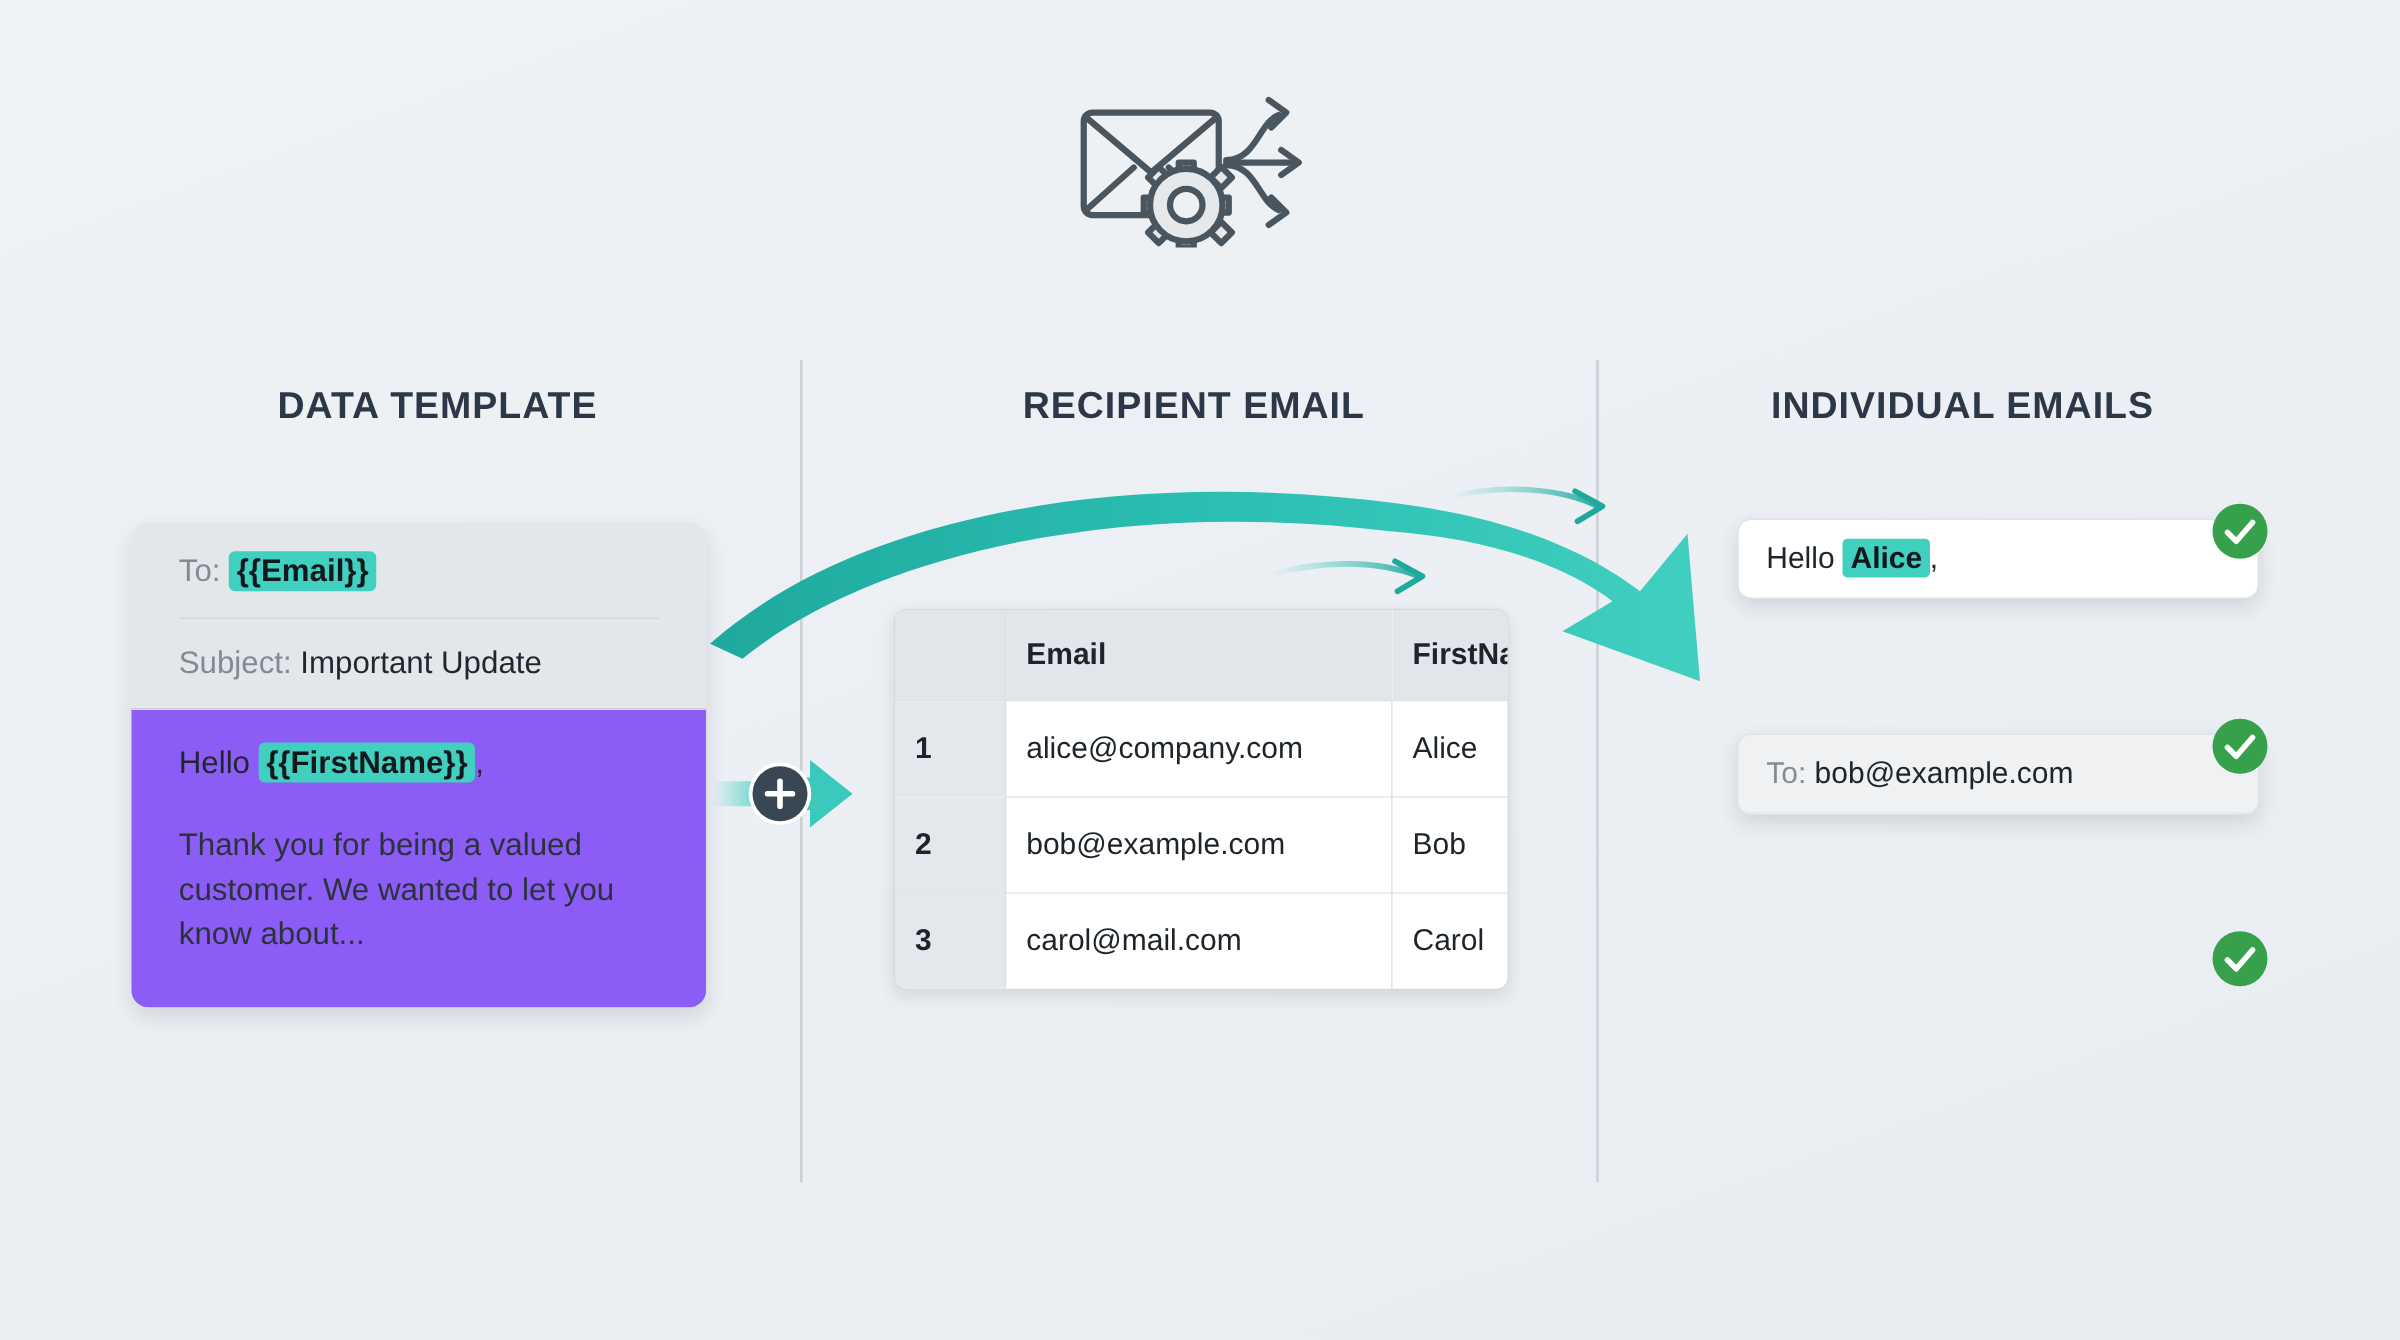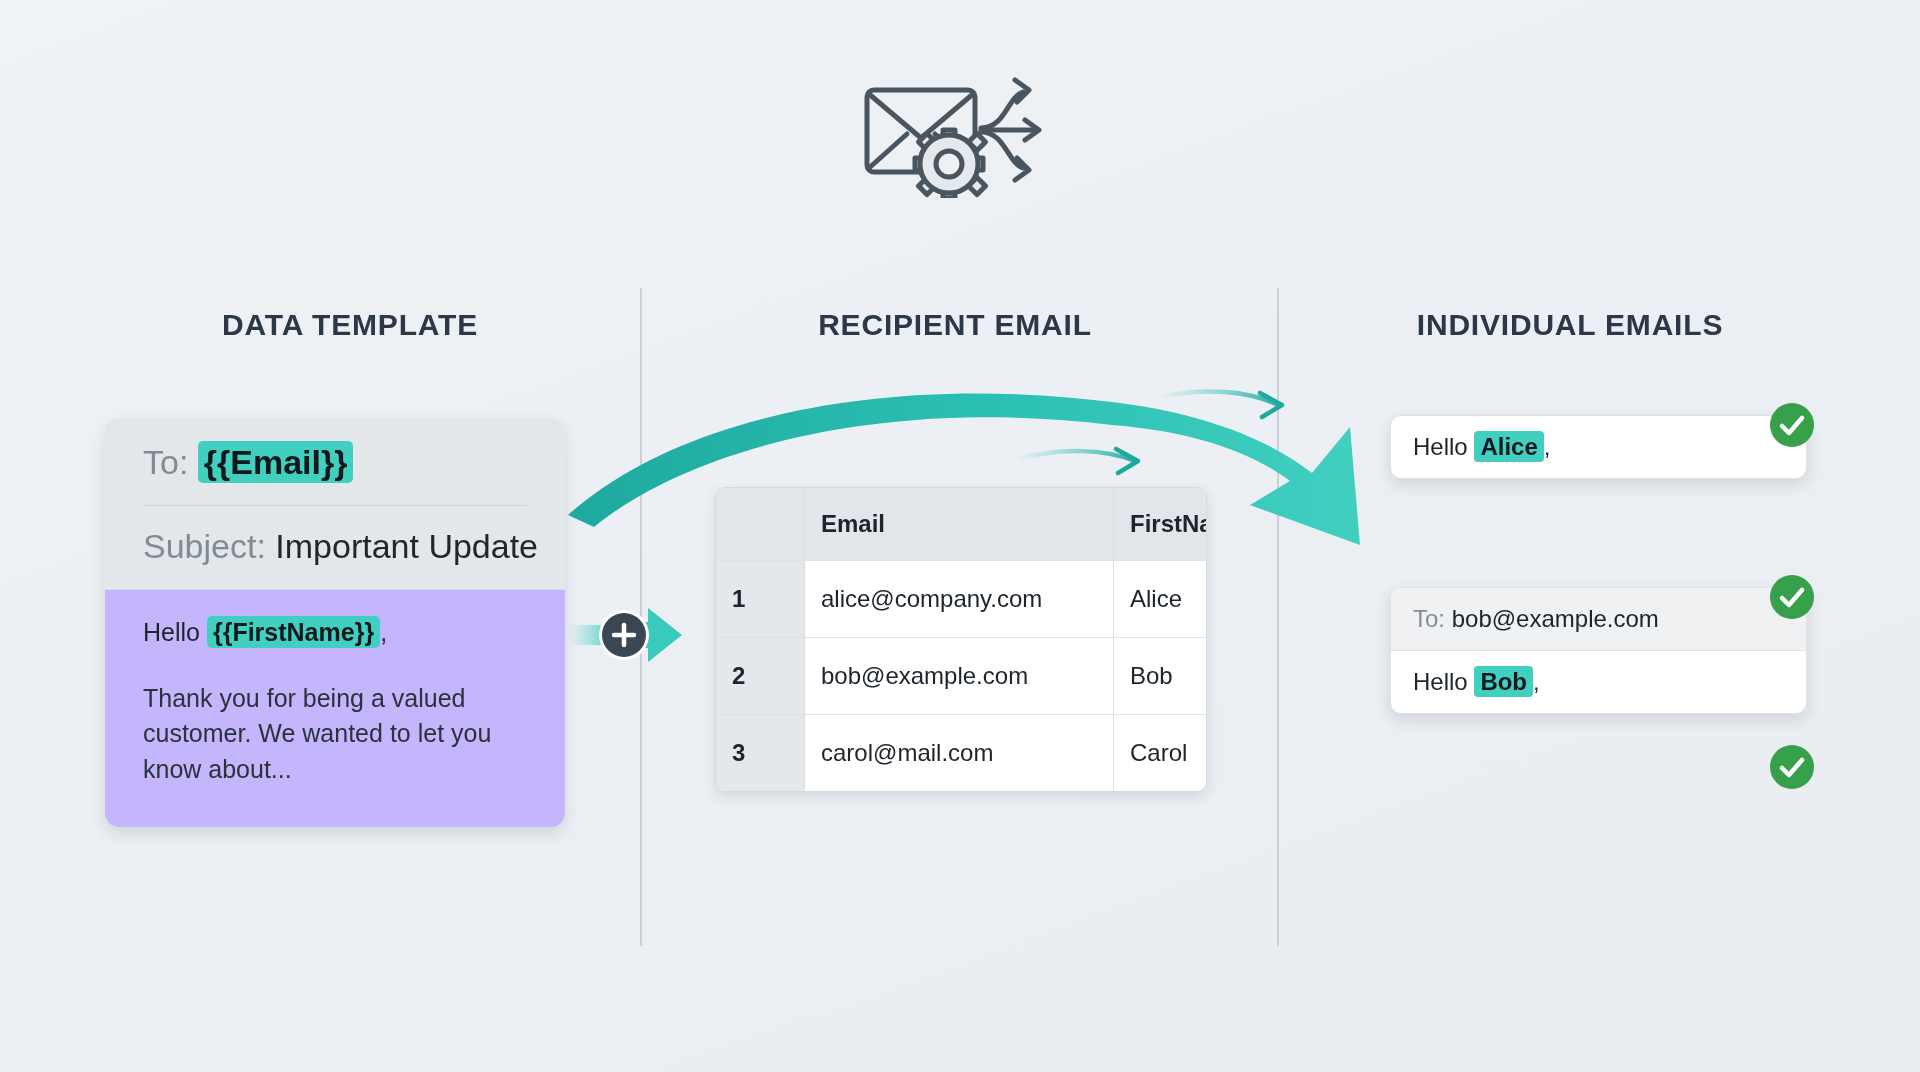--- a/index.html
+++ b/index.html
@@ -64,33 +64,33 @@
     border-radius: 14px;
     background: #eaedf0;
     box-shadow: 0 7px 16px rgba(40,55,70,0.13);
     overflow: hidden;
   }
   #template-head {
     background: #e3e7ea;
     padding: 24px 38px 22px 38px;
   }
   .tpl-line {
-    font-size: 34px;
+    font-size: 25px;
     color: #1f262e;
     white-space: nowrap;
     line-height: 1.2;
   }
   .tpl-label { color: #818b95; }
   #tpl-hr {
     height: 1px;
     background: #cfd5da;
     margin: 22px 0 20px 0;
   }
   #template-body {
-    background: #c4b5fd;
+    background: #8b5cf6;
     border-top: 1px solid #d7dce0;
     padding: 28px 38px 40px 38px;
   }
   .tpl-greeting {
     font-size: 25px;
     color: #1f262e;
     white-space: nowrap;
     margin-bottom: 34px;
   }
   .tpl-para {
@@ -378,24 +378,20 @@
     <svg viewBox="0 0 44 44" width="44" height="44">
       <path d="M12 23 L19 30 L32 15" fill="none" stroke="#ffffff" stroke-width="4.5" stroke-linecap="round" stroke-linejoin="round"></path>
     </svg>
   </div>
 
   <div class="email-card" id="email-card-2">
     <div class="ec-head">
       <span class="ec-to">To:</span>
       <span>bob@example.com</span>
     </div>
-    <div class="ec-body">
-      <span>Hello</span>
-      <span class="name-token">Bob</span><span>,</span>
-    </div>
   </div>
   <div class="check-badge" id="check-2">
     <svg viewBox="0 0 44 44" width="44" height="44">
       <path d="M12 23 L19 30 L32 15" fill="none" stroke="#ffffff" stroke-width="4.5" stroke-linecap="round" stroke-linejoin="round"></path>
     </svg>
   </div>
 
   <div class="check-badge" id="check-3">
     <svg viewBox="0 0 44 44" width="44" height="44">
       <path d="M12 23 L19 30 L32 15" fill="none" stroke="#ffffff" stroke-width="4.5" stroke-linecap="round" stroke-linejoin="round"></path>

